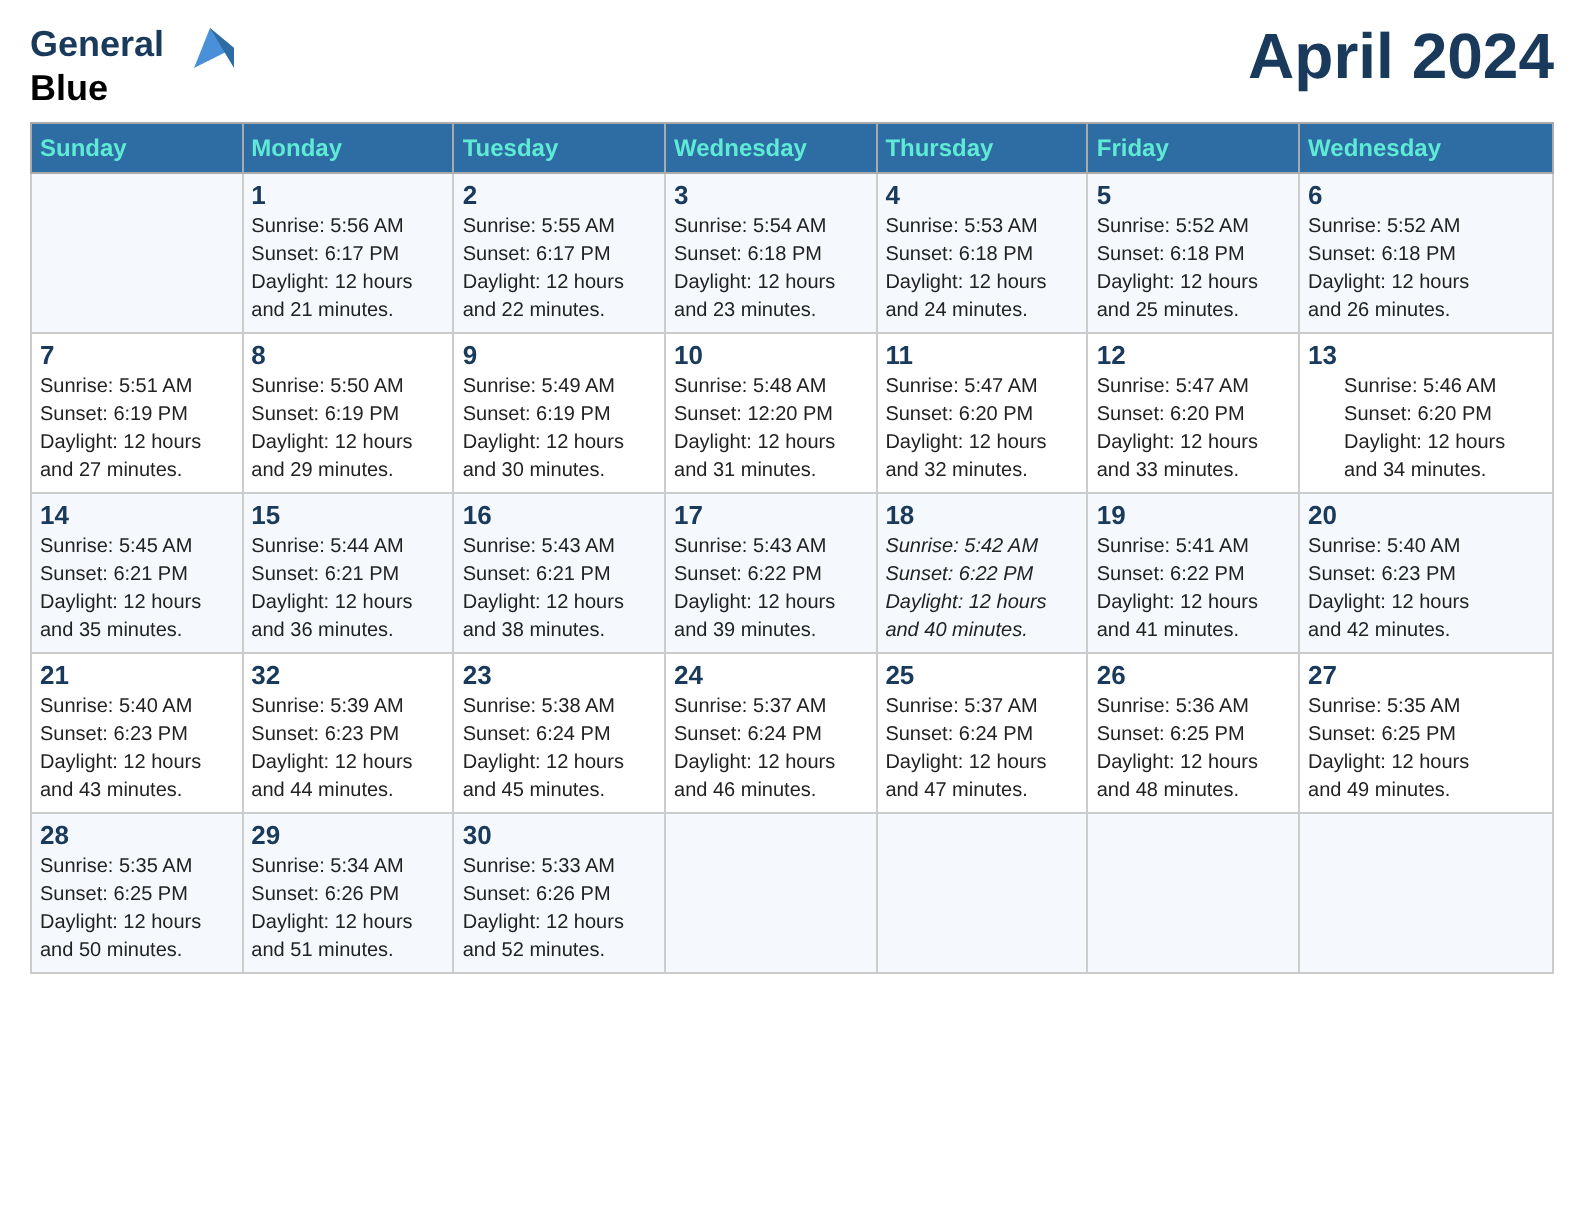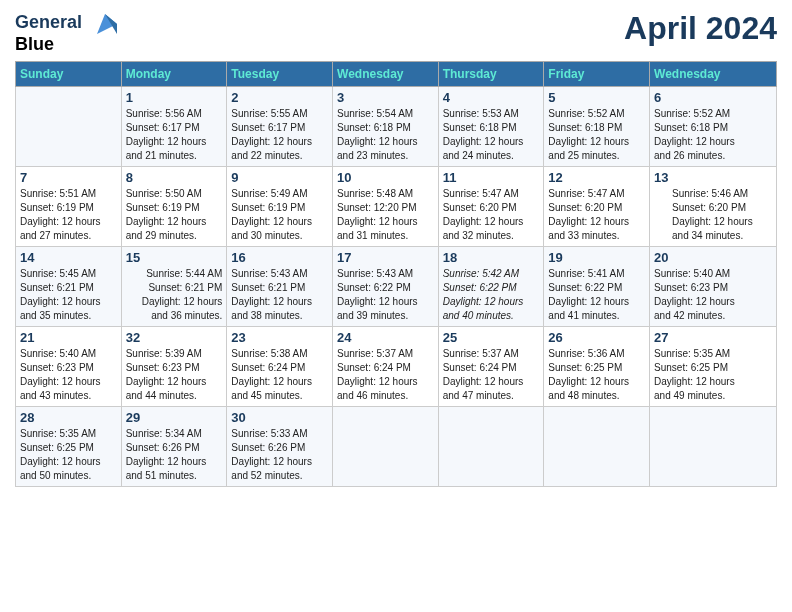--- a/index.html
+++ b/index.html
@@ -211,21 +211,21 @@
         <tr>
           <td>
             <span class="day-num">14</span>
             <div class="day-info" style="white-space: pre-line;">Sunrise: 5:45 AM
 Sunset: 6:21 PM
 Daylight: 12 hours
 and 35 minutes.</div>
           </td>
           <td>
             <span class="day-num">15</span>
-            <div class="day-info" style="white-space: pre-line; text-align: right;">Sunrise: 5:44 AM
+            <div class="day-info" style="white-space: pre-line;">Sunrise: 5:44 AM
 Sunset: 6:21 PM
 Daylight: 12 hours
 and 36 minutes.</div>
           </td>
           <td>
             <span class="day-num">16</span>
             <div class="day-info" style="white-space: pre-line;">Sunrise: 5:43 AM
 Sunset: 6:21 PM
 Daylight: 12 hours
 and 38 minutes.</div>

